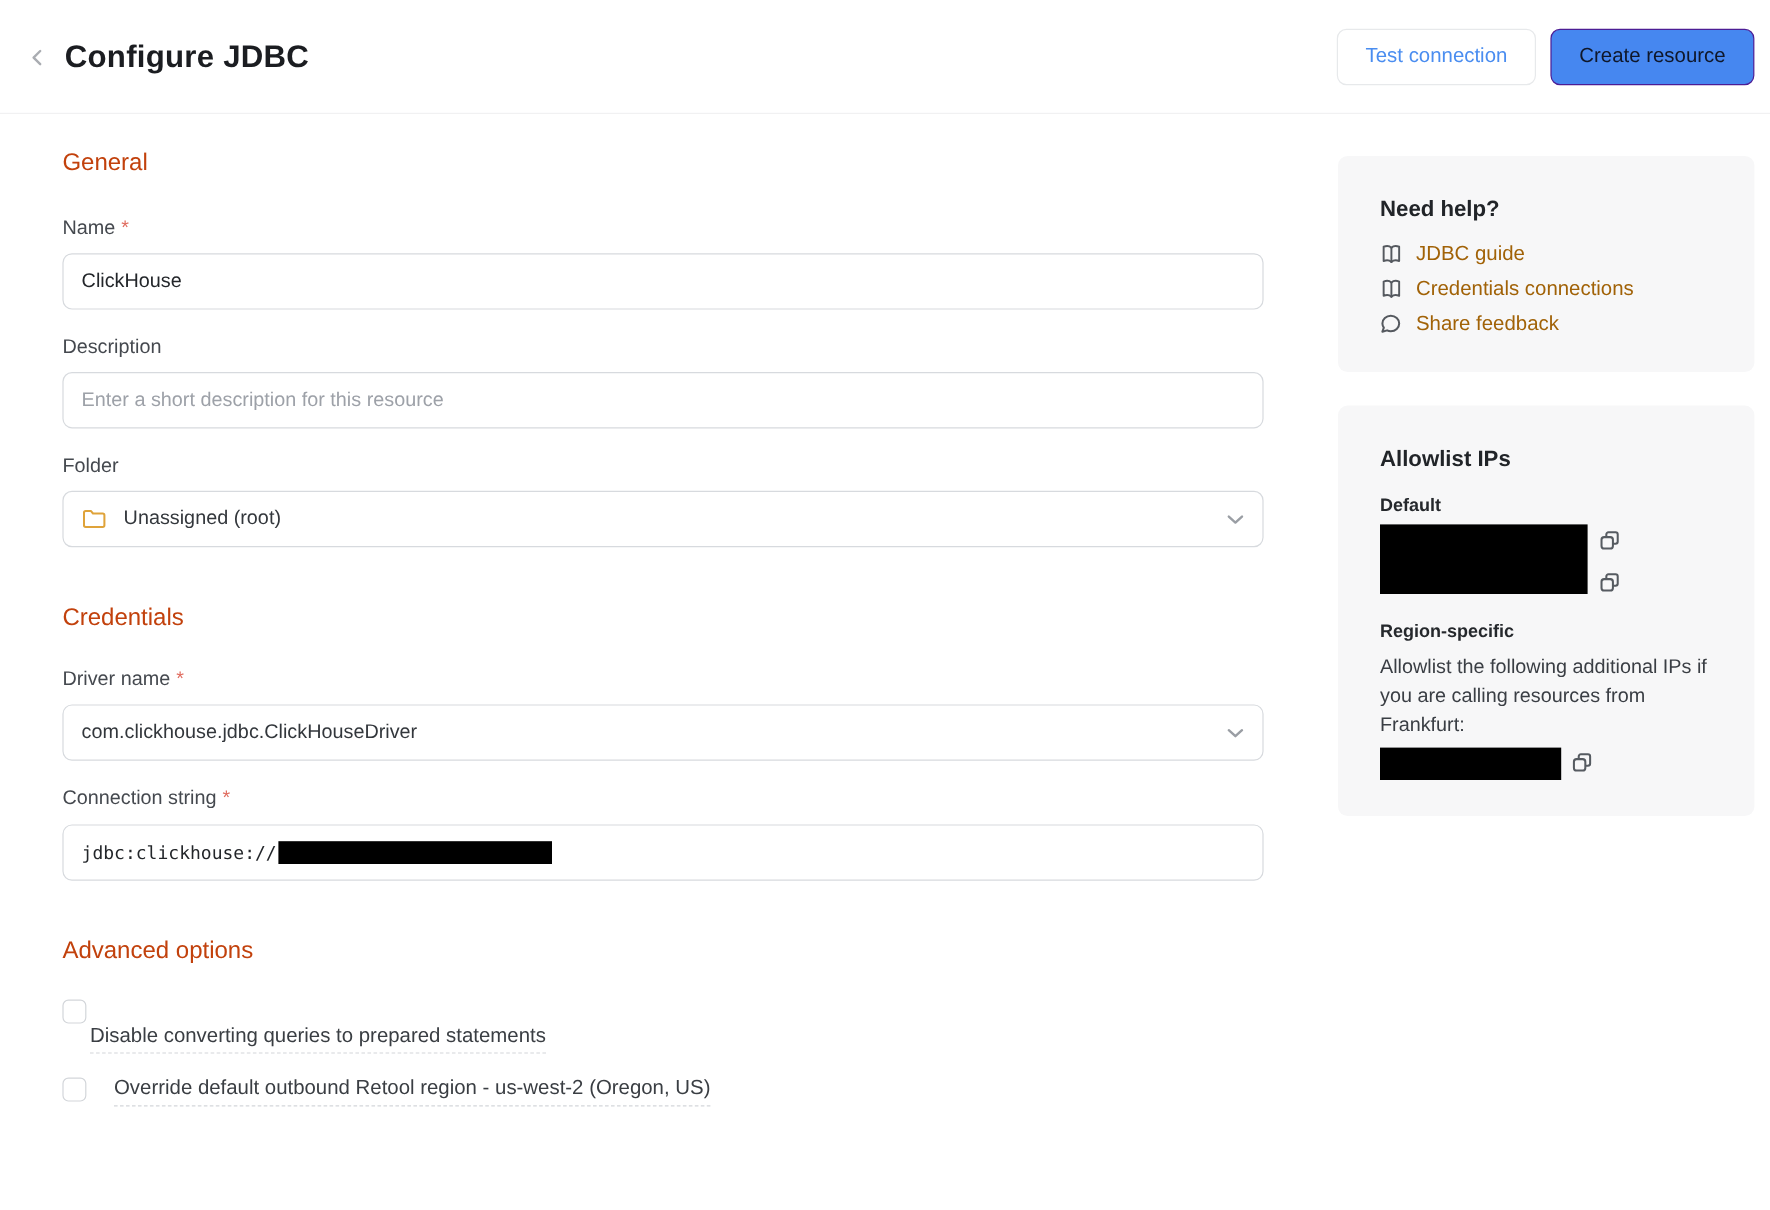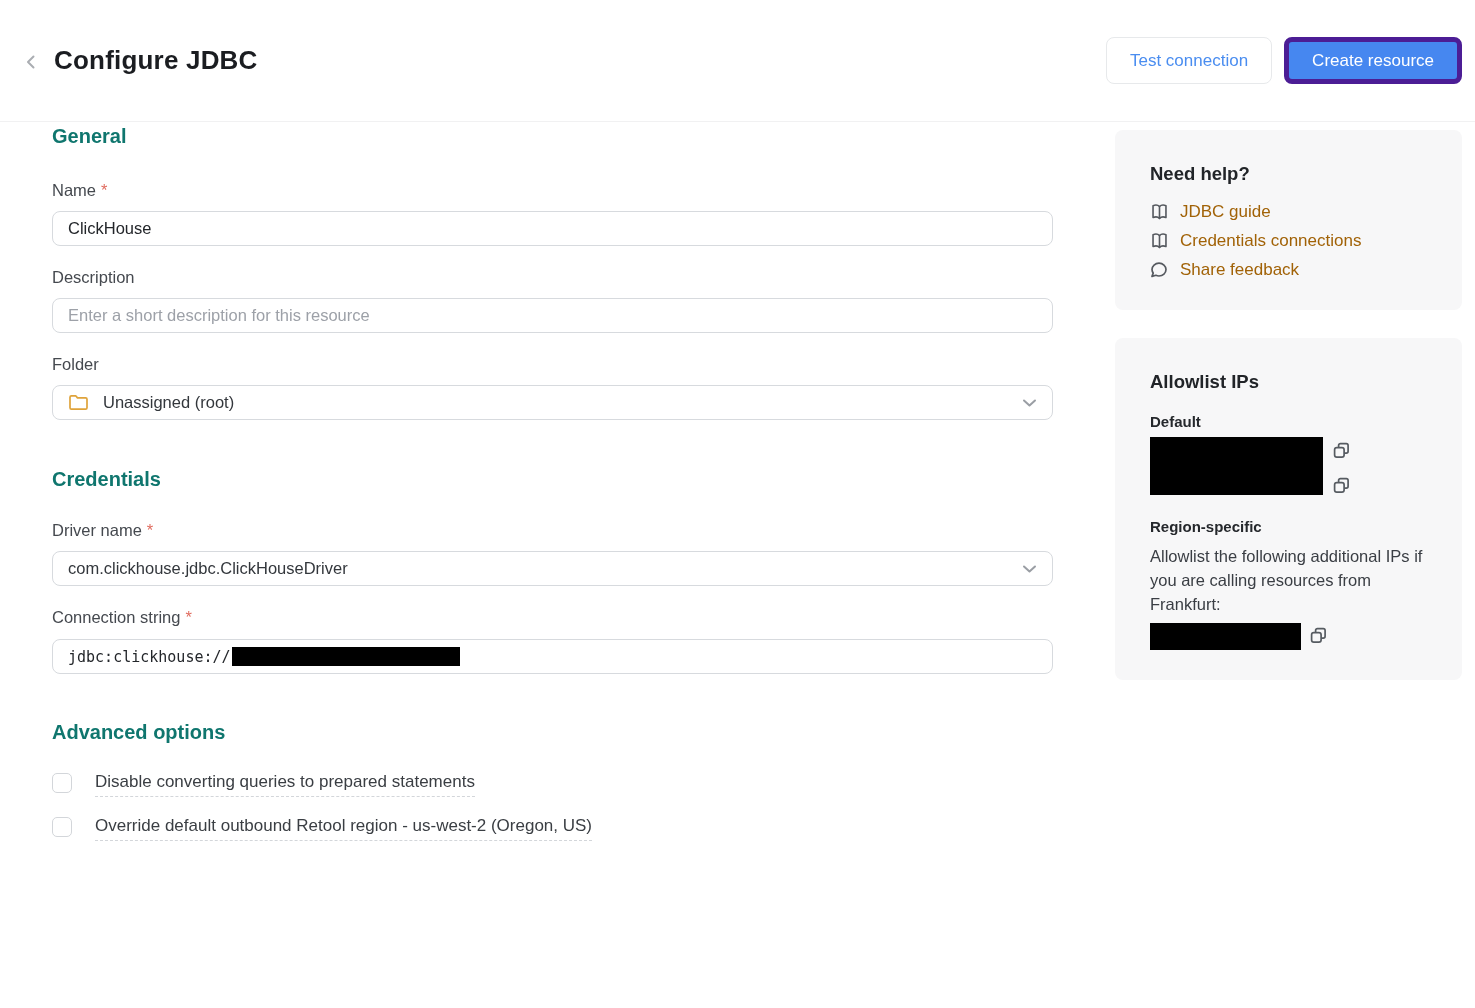--- a/index.html
+++ b/index.html
@@ -1,70 +1,70 @@
 <!DOCTYPE html>
 <html><head>
 <meta charset="utf-8">
 <style>
   * { margin: 0; padding: 0; box-sizing: border-box; }
   html, body { width: 1475px; height: 1008px; background: #ffffff;
     font-family: "Liberation Sans", sans-serif; color: #1d2025; overflow: hidden; }
   .page { position: relative; width: 1475px; height: 1008px; }
 
   
-  .header { position: absolute; top: 0; left: 0; width: 1475px; height: 122px;
+  .header { position: absolute; top: 0; left: 0; width: 1475px; height: 95px;
     background: #fff; border-bottom: 1px solid #f1f1f2;
     display: flex; align-items: center; padding: 0 13px 0 18px; }
   .back-btn { width: 26px; height: 26px; display: flex; align-items: center; justify-content: center;
     cursor: pointer; margin-top: 2px; }
   .page-title { font-size: 26px; font-weight: 700; color: #1b1d21; margin-left: 10px; letter-spacing: .2px; }
   .header-actions { margin-left: auto; display: flex; gap: 12px; }
   .btn { height: 47px; padding: 0 23px; border-radius: 8px; font-size: 17px;
     font-family: "Liberation Sans", sans-serif; cursor: pointer; display: inline-flex;
     align-items: center; justify-content: center; }
   .btn-secondary { background: #ffffff; border: 1px solid #e7e9eb; color: #4a8df0; }
-  .btn-primary { background: #4687f0; border: 5px solid #4c1d95; color: #ffffff; }
+  .btn-primary { background: #4687f0; border: 1px solid #4c1d95; color: #0f172a; }
 
   
   .main { position: absolute; left: 52px; top: 95px; width: 1001px; }
 
   .banner { margin-top: 37px; height: 53px; background: #e4efe5; border-radius: 4px;
     display: flex; align-items: center; padding: 0 42px 0 20px; }
   .check-circle { width: 26px; height: 26px; border-radius: 50%; background: #c3dcc6;
     display: flex; align-items: center; justify-content: center; flex: none; }
   .banner-msg { margin-left: 21px; font-size: 16px; font-weight: 700; color: #1e2125; }
   .banner-link { margin-left: auto; font-size: 16.5px; color: #36754a; cursor: pointer; }
 
-  .section-heading { font-size: 20px; font-weight: 700; color: #0f766e; line-height: 24px; }
+  .section-heading { font-size: 20px; font-weight: 400; color: #c2410c; line-height: 24px; }
   .h-general { margin-top: 29px; }
   .h-credentials { margin-top: 47px; }
   .h-advanced { margin-top: 46px; }
 
   .field-label { font-size: 16.5px; color: #45494f; line-height: 19px; }
   .req { color: #e06c5f; margin-left: 5px; }
 
-  .input, .select { margin-top: 11px; width: 1001px; height: 35px; border: 1px solid #d7dade;
+  .input, .select { margin-top: 11px; width: 1001px; height: 47px; border: 1px solid #d7dade;
     border-radius: 8px; background: #fff; display: flex; align-items: center; padding: 0 15px; }
   input.native { border: none; outline: none; width: 100%; height: 100%; font-size: 16.5px;
     color: #23262a; font-family: "Liberation Sans", sans-serif; background: transparent; }
   input.native::placeholder { color: #9da1a8; opacity: 1; }
   .lm-22 { margin-top: 22px; } .lm-30 { margin-top: 30px; } .lm-33 { margin-top: 33px; }
 
   .select { cursor: pointer; }
   .select .value { font-size: 16.5px; color: #33373c; }
   .select .chev { margin-left: auto; display: flex; }
   .folder-ic { margin-right: 14px; display: flex; }
   .driver-value { color: #4b4f55; }
 
   .conn-input { margin-top: 12px; }
   .conn-text { font-family: "DejaVu Sans Mono", monospace; font-size: 15px; color: #23262a; }
   .conn-redact { width: 228px; height: 19px; background: #000; margin-left: 1px; }
 
   .check-row { display: flex; align-items: flex-start; }
-  .check-row.first { margin-top: 28px; }
+  .check-row.first { margin-top: 28px; flex-direction: column; }
   .check-row.second { margin-top: 19px; }
   .checkbox { width: 20px; height: 20px; border: 1px solid #d3d6da; border-radius: 5px;
     background: #fff; flex: none; cursor: pointer; margin-top: 1px; }
   .check-label { margin-left: 23px; font-size: 17px; color: #3a3e43;
     border-bottom: 1px dashed #d3d6da; padding-bottom: 4px; line-height: 20px; }
 
   
   .sidebar { position: absolute; left: 1115px; top: 130px; width: 347px; }
   .panel { background: #f7f7f8; border-radius: 8px; padding: 33px 30px 30px 35px; }
   .panel + .panel { margin-top: 28px; }

